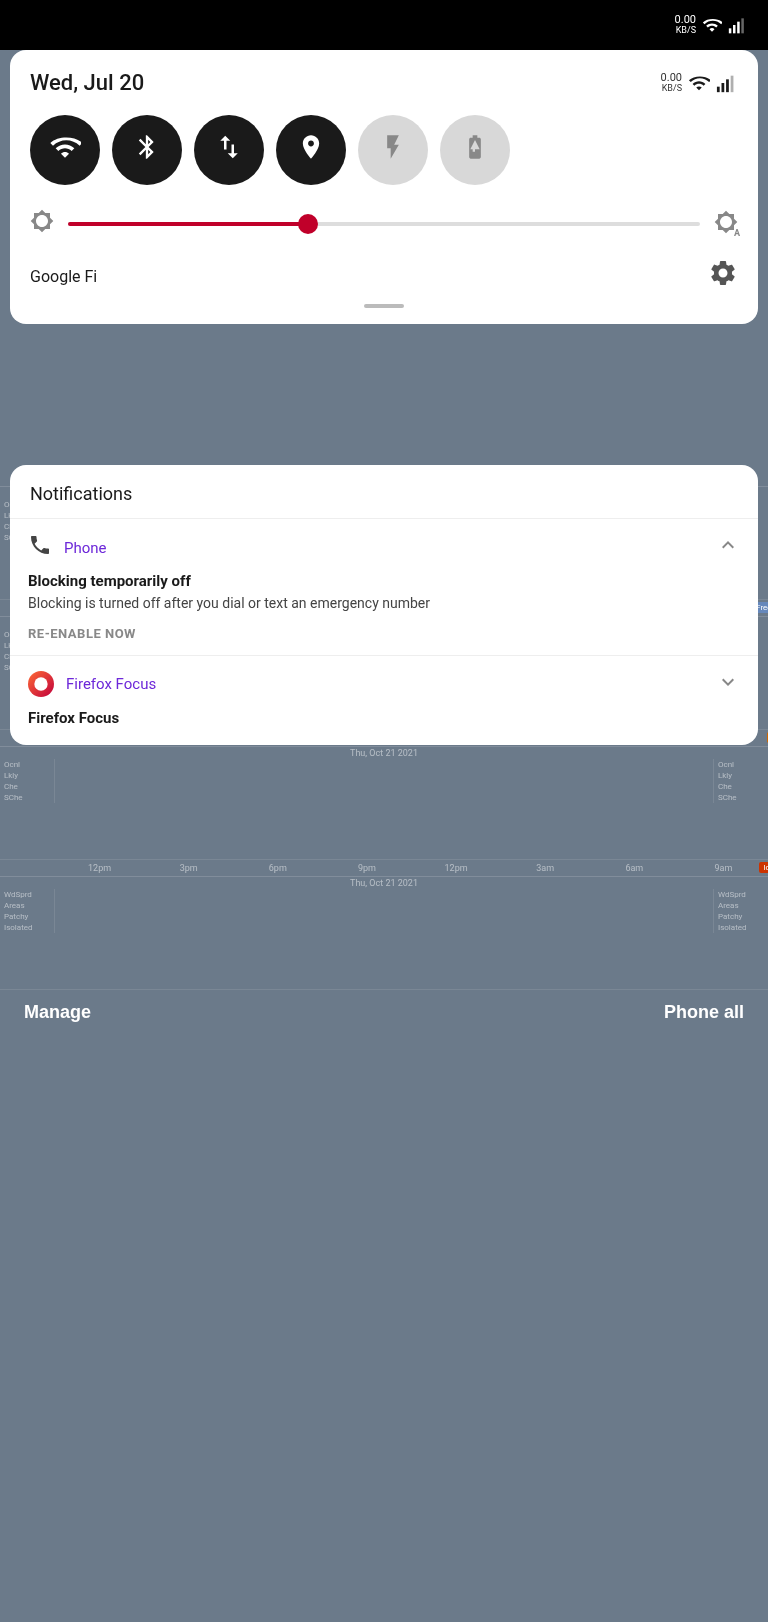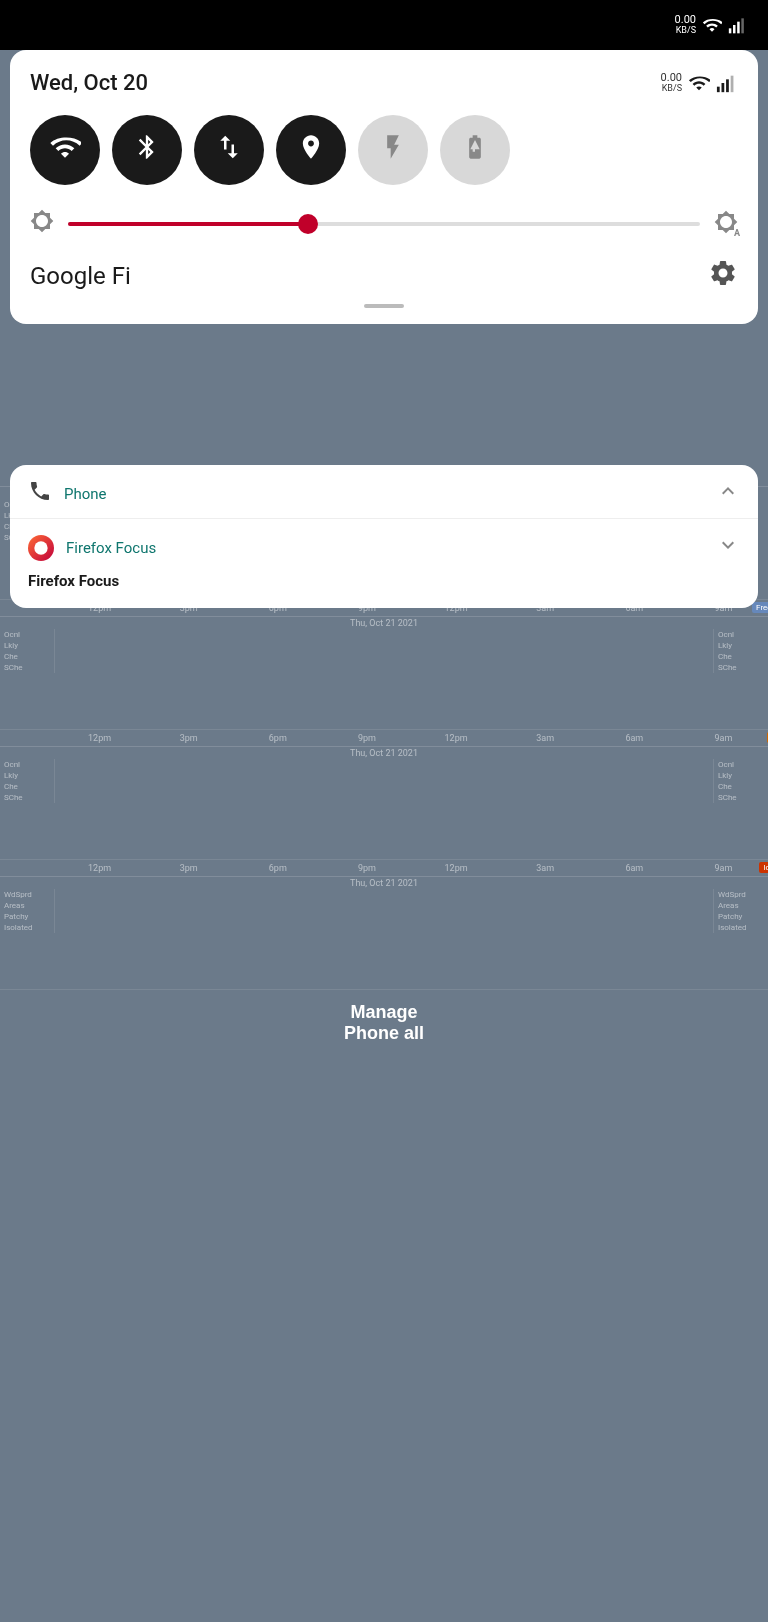--- a/index.html
+++ b/index.html
@@ -150,21 +150,21 @@
     }
 
     
     .qs-footer {
       display: flex;
       justify-content: space-between;
       align-items: center;
     }
 
     .qs-carrier {
-      font-size: 24px;
+      font-size: 16px;
       color: #1a1a1a;
     }
 
     .settings-icon {
       font-size: 26px;
       color: #555;
       cursor: pointer;
     }
 
     
@@ -215,21 +215,21 @@
       gap: 12px;
     }
 
     .notif-app-icon {
       font-size: 22px;
       color: #444;
     }
 
     .notif-app-name {
       font-size: 15px;
-      color: #0f766e;
+      color: #6d28d9;
     }
 
     .notif-chevron {
       font-size: 22px;
       color: #888;
     }
 
     .notif-content {
       padding: 0 18px 14px;
     }
@@ -271,23 +271,22 @@
 
     
     .notif-bottom-bar {
       position: absolute;
       top: 990px;
       left: 0;
       right: 0;
       z-index: 25;
       display: flex;
       justify-content: space-between;
-      padding: 12px 14px;
+      padding: 12px 24px;
       background: transparent;
-      flex-direction: column;
     }
 
     .notif-manage-btn {
       font-size: 18px;
       font-weight: 600;
       color: #ffffff;
       cursor: pointer;
       background: transparent;
       border: none;
     }
@@ -465,21 +464,21 @@
       <rect x="1" y="16" width="3" height="6" fill="white"></rect>
       <rect x="6" y="12" width="3" height="10" fill="white"></rect>
       <rect x="11" y="8" width="3" height="14" fill="white"></rect>
       <rect x="16" y="4" width="3" height="18" fill="white" opacity="0.4"></rect>
     </svg>
   </div>
 </div>
 
 <div class="quick-settings-panel">
   <div class="qs-header">
-    <span class="qs-date">Wed, Oct 20</span>
+    <span class="qs-date">Wed, Jul 20</span>
     <div class="qs-status-icons">
       <div style="text-align:right;">
         <div style="font-size:11px; color:#333; line-height:1.1;">0.00</div>
         <div style="font-size:9px; color:#333; line-height:1.1;">KB/S</div>
       </div>
       <svg width="22" height="22" viewBox="0 0 24 24" fill="#1a1a1a">
         <path d="M1 9l2 2c5.5-5.5 14.5-5.5 20 0l2-2C19.5 3.5 6.5 3.5 1 9zm8 8l3 3 3-3c-1.7-1.7-4.3-1.7-6 0zm-4-4l2 2c2.8-2.8 7.2-2.8 10 0l2-2C15.1 9.1 8.9 9.1 5 13z"></path>
       </svg>
       <svg width="22" height="22" viewBox="0 0 24 24">
         <rect x="1" y="16" width="3" height="6" fill="#1a1a1a"></rect>
@@ -565,37 +564,43 @@
       <svg width="30" height="30" viewBox="0 0 24 24" fill="#555">
         <path d="M19.14 12.94c.04-.3.06-.61.06-.94 0-.32-.02-.64-.07-.94l2.03-1.58c.18-.14.23-.41.12-.61l-1.92-3.32c-.12-.22-.37-.29-.59-.22l-2.39.96c-.5-.38-1.03-.7-1.62-.94l-.36-2.54c-.04-.24-.24-.41-.48-.41h-3.84c-.24 0-.43.17-.47.41l-.36 2.54c-.59.24-1.13.57-1.62.94l-2.39-.96c-.22-.08-.47 0-.59.22L2.74 8.87c-.12.21-.08.47.12.61l2.03 1.58c-.05.3-.09.63-.09.94s.02.64.07.94l-2.03 1.58c-.18.14-.23.41-.12.61l1.92 3.32c.12.22.37.29.59.22l2.39-.96c.5.38 1.03.7 1.62.94l.36 2.54c.05.24.24.41.48.41h3.84c.24 0 .44-.17.47-.41l.36-2.54c.59-.24 1.13-.56 1.62-.94l2.39.96c.22.08.47 0 .59-.22l1.92-3.32c.12-.22.07-.47-.12-.61l-2.01-1.58zM12 15.6c-1.98 0-3.6-1.62-3.6-3.6s1.62-3.6 3.6-3.6 3.6 1.62 3.6 3.6-1.62 3.6-3.6 3.6z"></path>
       </svg>
     </span>
   </div>
 
   <div class="drag-handle"></div>
 </div>
 
 <div class="notifications-panel">
+  <div class="notif-header">Notifications</div>
 
   <div class="notif-item">
     <div class="notif-app-row">
       <div class="notif-app-left">
         <span class="notif-app-icon">
           <svg width="24" height="24" viewBox="0 0 24 24" fill="#444">
             <path d="M6.62 10.79c1.44 2.83 3.76 5.14 6.59 6.59l2.2-2.2c.27-.27.67-.36 1.02-.24 1.12.37 2.33.57 3.57.57.55 0 1 .45 1 1V20c0 .55-.45 1-1 1-9.39 0-17-7.61-17-17 0-.55.45-1 1-1h3.5c.55 0 1 .45 1 1 0 1.25.2 2.45.57 3.57.11.35.03.74-.25 1.02l-2.2 2.2z"></path>
           </svg>
         </span>
         <span class="notif-app-name">Phone</span>
       </div>
       <span class="notif-chevron">
         <svg width="24" height="24" viewBox="0 0 24 24" fill="#888">
           <path d="M7.41 15.41L12 10.83l4.59 4.58L18 14l-6-6-6 6 1.41 1.41z"></path>
         </svg>
       </span>
     </div>
+    <div class="notif-content">
+      <div class="notif-title">Blocking temporarily off</div>
+      <div class="notif-body">Blocking is turned off after you dial or text an emergency number</div>
+      <div class="notif-action">RE-ENABLE NOW</div>
+    </div>
   </div>
 
   <div class="notif-item" style="border-bottom:none;">
     <div class="notif-app-row">
       <div class="notif-app-left">
         <div class="notif-app-icon-ff">
           <svg width="16" height="16" viewBox="0 0 24 24" fill="white">
             <circle cx="12" cy="12" r="10"></circle>
             <path d="M12 4C8.13 4 5 7.13 5 11c0 2.21.9 4.2 2.35 5.65L12 12l4.65 4.65C18.1 15.2 19 13.21 19 11c0-3.87-3.13-7-7-7z" fill="rgba(255,255,255,0.3)"></path>
           </svg>

